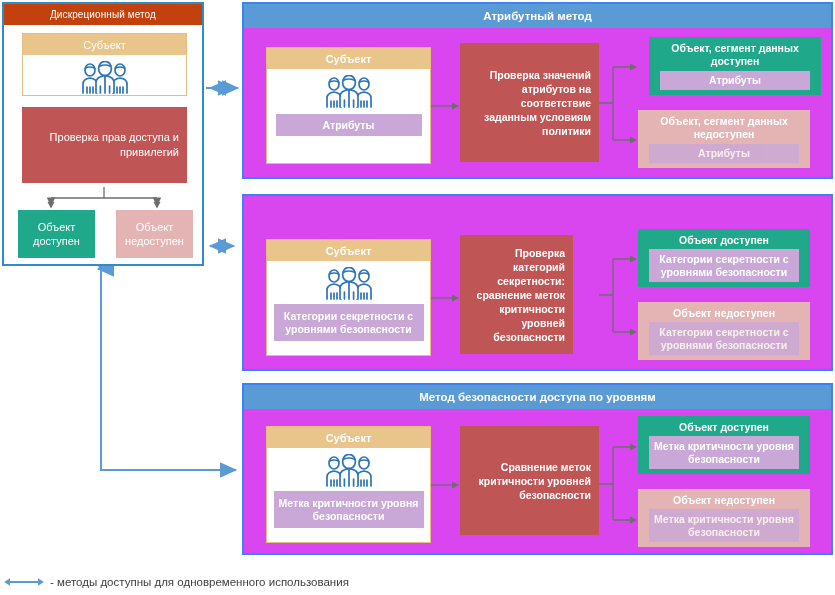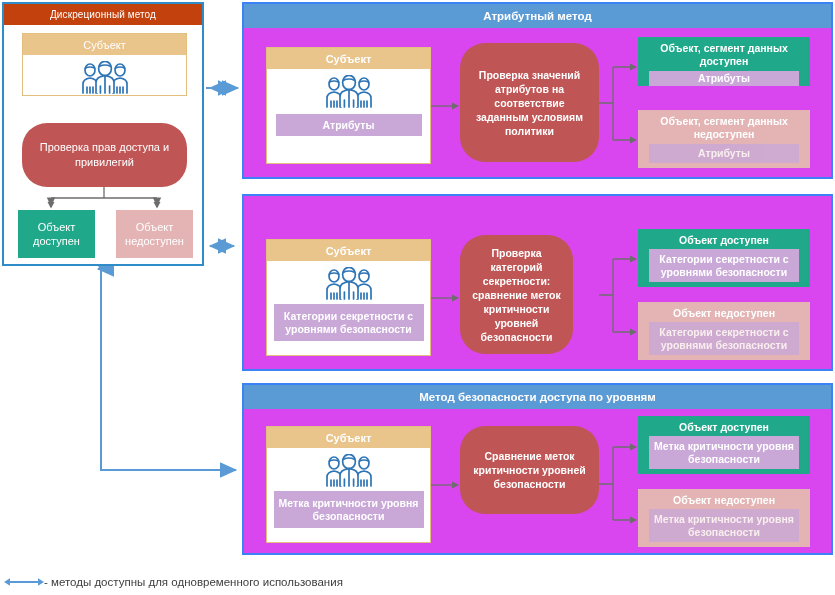--- a/index.html
+++ b/index.html
@@ -62,22 +62,22 @@
     display:flex;align-items:center;justify-content:center;
     text-align:center;font-size:10.5px;line-height:13px;
     box-sizing:border-box;padding:1px 4px;
   }
   .chip-light{background:#C9A8D8;}
 
   
   .process{
     background:#C05555;color:#ffffff;
     display:flex;align-items:center;justify-content:center;
-    text-align:center;font-size:10.5px;line-height:14px;
-    padding:4px 8px;box-sizing:border-box;border-radius:25px;
+    text-align:right;font-size:10.5px;line-height:14px;
+    padding:4px 8px;box-sizing:border-box;
   }
   .process-left{font-size:11px;line-height:15px;}
 
   
   .res-ok{background:#1FA98A;color:#ffffff;}
   .res-no{background:#E4B4B4;color:#ffffff;}
   .res{
     display:flex;flex-direction:column;align-items:center;
     font-size:10.5px;line-height:13px;text-align:center;
     box-sizing:border-box;padding-top:5px;
@@ -86,21 +86,21 @@
 
   
   .res-small{
     display:flex;align-items:center;justify-content:center;
     text-align:center;font-size:11px;line-height:14px;color:#ffffff;
   }
 
   
   .legend{
     left:4px;top:572px;width:600px;height:20px;
-    display:flex;align-items:center;gap:0;
+    display:flex;align-items:center;gap:6px;
   }
   .legend-text{font-size:11.5px;color:#3D3D3D;}
 
   svg{display:block;}
 </style>
 </head>
 <body>
 
 <div id="root">
 
@@ -152,21 +152,21 @@
               <ellipse cx="28" cy="7.5" rx="6.4" ry="7.2" fill="#fff"></ellipse>
               <path d="M22.2 5.4 q5.8 -2.8 11.6 0"></path>
               <path d="M19 32 v-10.5 q0 -5.6 9 -6.8 q9 1.2 9 6.8 V32" fill="#fff"></path>
               <path d="M28 14.7 v17.3 M23.4 32 v-7 M32.6 32 v-7"></path>
             </g>
           </svg>
         </span>
       </div>
     </div>
 
-    <div class="abs process process-left" style="left:18px;top:119px;width:165px;height:64px;">Проверка прав доступа и привилегий</div>
+    <div class="abs process process-left" style="left:18px;top:103px;width:165px;height:76px;">Проверка прав доступа и привилегий</div>
 
     <svg class="abs" style="left:14px;top:183px;width:175px;height:25px;">
       <path d="M86,0 L86,11 M33,11 L139,11 M33,11 L33,20 M139,11 L139,20" stroke="#6D6D6D" stroke-width="1.3" fill="none"></path>
       <path d="M33,12 L33,20" stroke="#6D6D6D" stroke-width="1.3" fill="none" marker-end="url(#mkGray)"></path>
       <path d="M139,12 L139,20" stroke="#6D6D6D" stroke-width="1.3" fill="none" marker-end="url(#mkGray)"></path>
       <defs>
         <marker id="mkGray2" markerWidth="8" markerHeight="8" refX="4" refY="7" orient="auto">
           <path d="M0.6,0 L7.4,0 L4,7 Z" fill="#6D6D6D"></path>
         </marker>
       </defs>
@@ -214,21 +214,21 @@
     </svg>
 
     <div class="abs process" style="left:216px;top:39px;width:139px;height:119px;">Проверка значений атрибутов на соответствие заданным условиям политики</div>
 
     <svg class="abs" style="left:355px;top:33px;width:44px;height:132px;">
       <path d="M0,66 L14,66 M14,30 L14,103 M14,30 L31,30 M14,103 L31,103" stroke="#6D6D6D" stroke-width="1.3" fill="none"></path>
       <path d="M31,26.6 L38,30 L31,33.4 Z" fill="#6D6D6D"></path>
       <path d="M31,99.6 L38,103 L31,106.4 Z" fill="#6D6D6D"></path>
     </svg>
 
-    <div class="abs res res-ok" style="left:394px;top:33px;width:172px;height:49px;">
+    <div class="abs res res-ok" style="left:405px;top:33px;width:172px;height:58px;">
       <div class="res-title">Объект, сегмент данных доступен</div>
       <div class="chip" style="margin-top:3px;width:150px;height:19px;">Атрибуты</div>
     </div>
 
     <div class="abs res res-no" style="left:394px;top:106px;width:172px;height:58px;">
       <div class="res-title">Объект, сегмент данных недоступен</div>
       <div class="chip chip-light" style="margin-top:3px;width:150px;height:19px;opacity:.78;">Атрибуты</div>
     </div>
   </div>
 
@@ -309,21 +309,21 @@
         </span>
         <div class="chip" style="margin-top:4px;width:150px;height:37px;">Метка критичности уровня безопасности</div>
       </div>
     </div>
 
     <svg class="abs" style="left:187px;top:94px;width:30px;height:12px;">
       <path d="M0,6 L21,6" stroke="#6D6D6D" stroke-width="1.3" fill="none"></path>
       <path d="M21,2.6 L28,6 L21,9.4 Z" fill="#6D6D6D"></path>
     </svg>
 
-    <div class="abs process" style="left:216px;top:41px;width:139px;height:88px;">Сравнение меток критичности уровней безопасности</div>
+    <div class="abs process" style="left:216px;top:41px;width:139px;height:109px;">Сравнение меток критичности уровней безопасности</div>
 
     <svg class="abs" style="left:355px;top:31px;width:44px;height:132px;">
       <path d="M0,68 L14,68 M14,31 L14,104 M14,31 L31,31 M14,104 L31,104" stroke="#6D6D6D" stroke-width="1.3" fill="none"></path>
       <path d="M31,27.6 L38,31 L31,34.4 Z" fill="#6D6D6D"></path>
       <path d="M31,100.6 L38,104 L31,107.4 Z" fill="#6D6D6D"></path>
     </svg>
 
     <div class="abs res res-ok" style="left:394px;top:31px;width:172px;height:58px;">
       <div class="res-title">Объект доступен</div>
       <div class="chip" style="margin-top:2px;width:150px;height:33px;">Метка критичности уровня безопасности</div>

